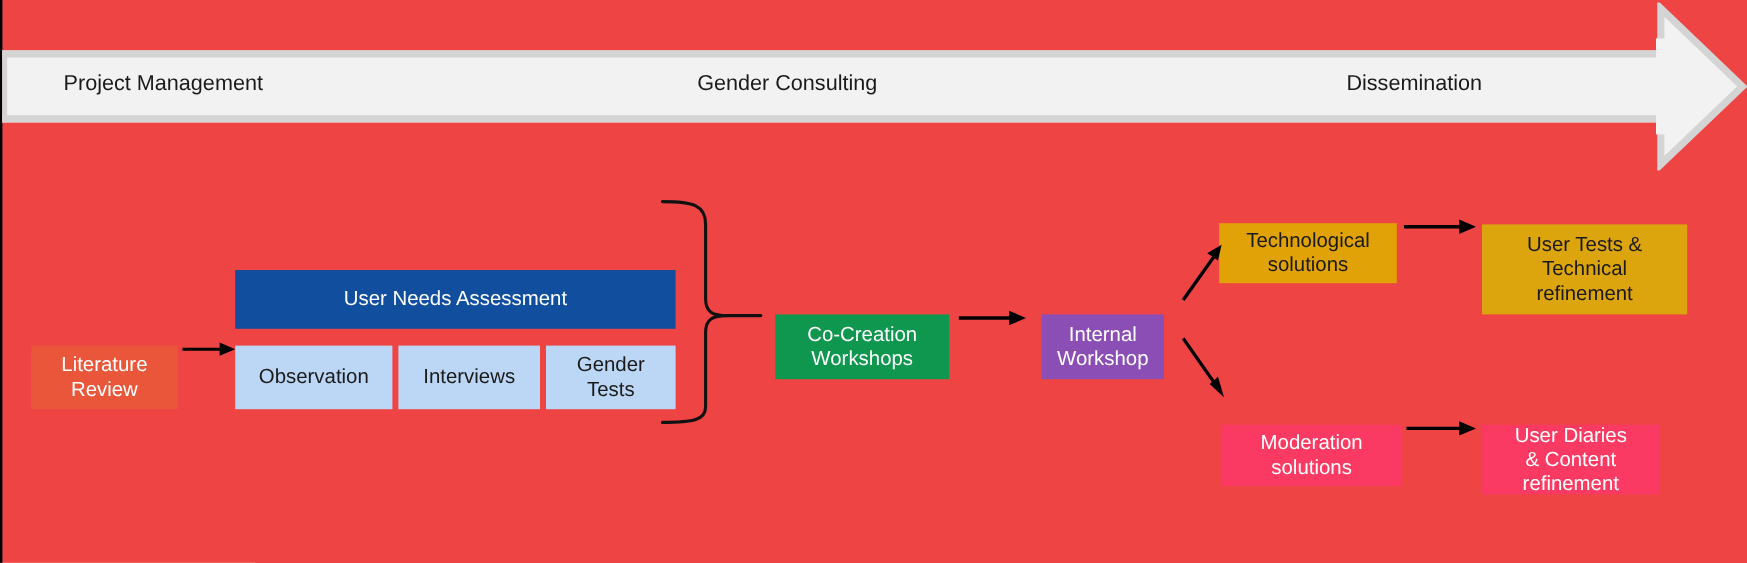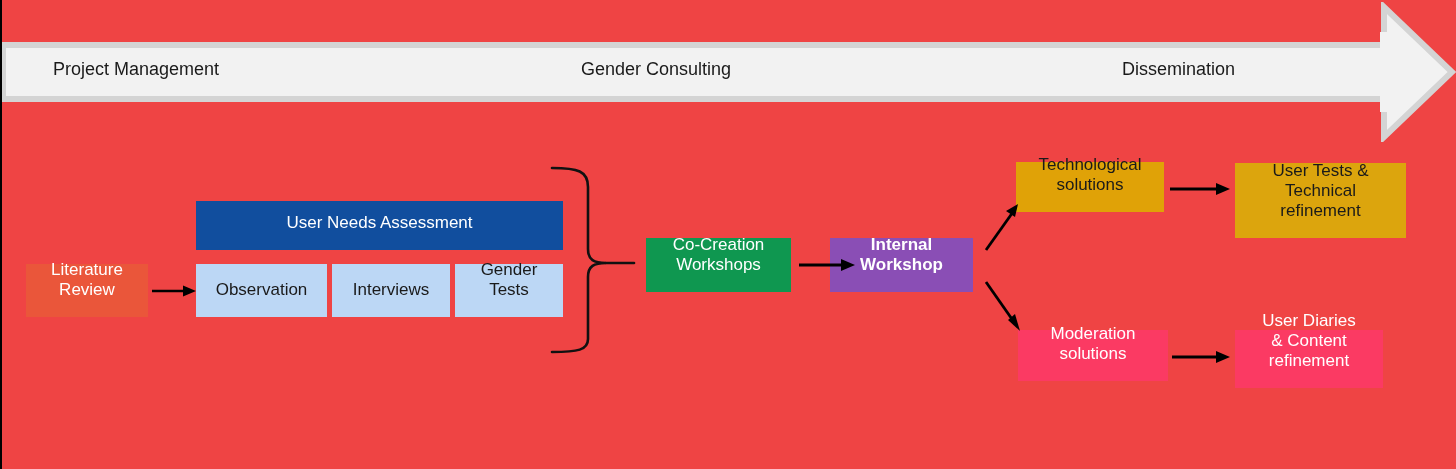--- a/index.html
+++ b/index.html
@@ -53,26 +53,27 @@
     font-size: 18px;
     color: #1a1a1a;
     white-space: nowrap;
     line-height: 1;
   }
   
   .box {
     position: absolute;
     box-sizing: border-box;
     display: flex;
-    align-items: flex-end;
+    align-items: center;
     justify-content: center;
     text-align: center;
     font-size: 17px;
     line-height: 1.18;
     padding: 17px 4px;
+    margin-top: 24px;
   }
   .box span { display: block; }
   .b-lit      { background: #ea563a; color: #ffffff; }
   .b-una      { background: #114e9e; color: #ffffff; }
   .b-sub      { background: #bcd7f5; color: #1a1a1a; }
   .b-cocre    { background: #0f9750; color: #ffffff; }
   .b-internal { background: #8a4eb5; color: #ffffff; }
   .b-tech     { background: #e0a207; color: #1a1a1a; }
   .b-usertest { background: #dca50d; color: #1a1a1a; }
   .b-mod      { background: #fb3a63; color: #ffffff; }
@@ -126,21 +127,21 @@
     </div>
   </div>
 
   <div class="box b-cocre" style="left:646px; top:238px; width:145px; height:54px;">
     <div>
       <span>Co-Creation</span>
       <span>Workshops</span>
     </div>
   </div>
 
-  <div class="box b-internal" style="left:830px; top:238px; width:143px; height:54px;font-weight:bold;">
+  <div class="box b-internal" style="left:868px; top:238px; width:102px; height:54px;">
     <div>
       <span>Internal</span>
       <span>Workshop</span>
     </div>
   </div>
 
   <div class="box b-tech" style="left:1016px; top:162px; width:148px; height:50px;">
     <div>
       <span>Technological</span>
       <span>solutions</span>

